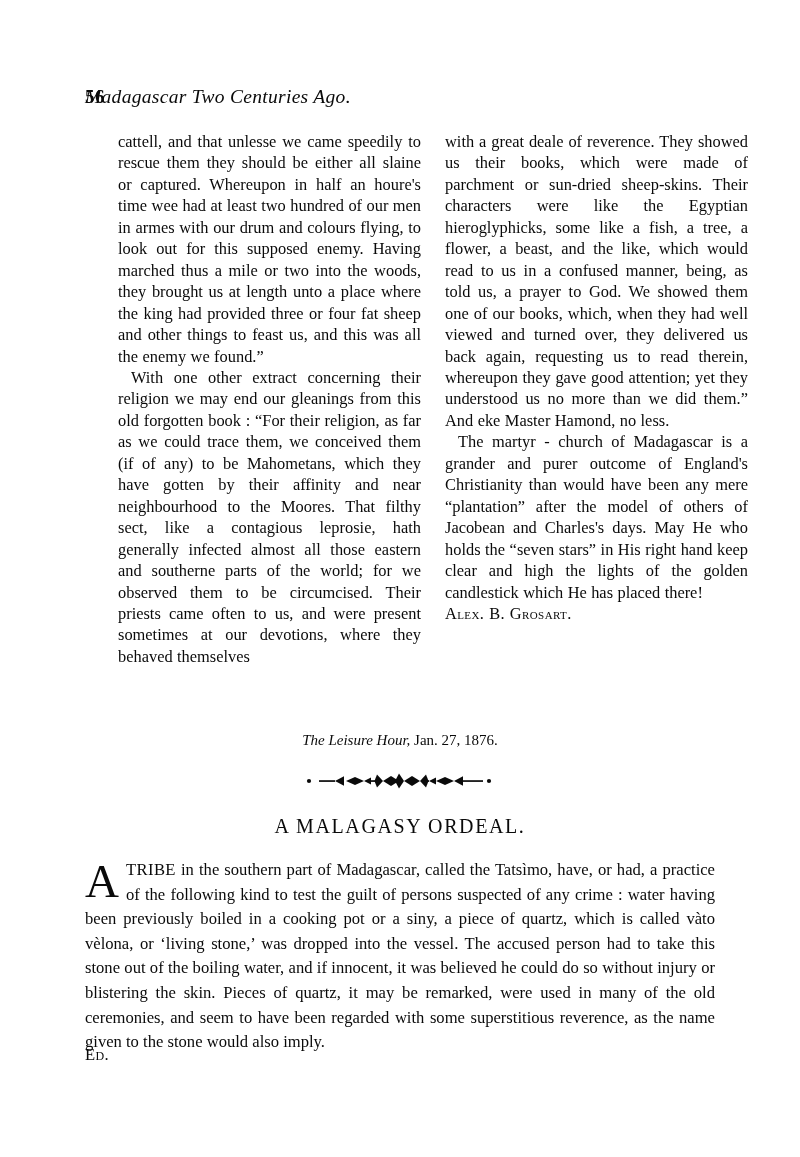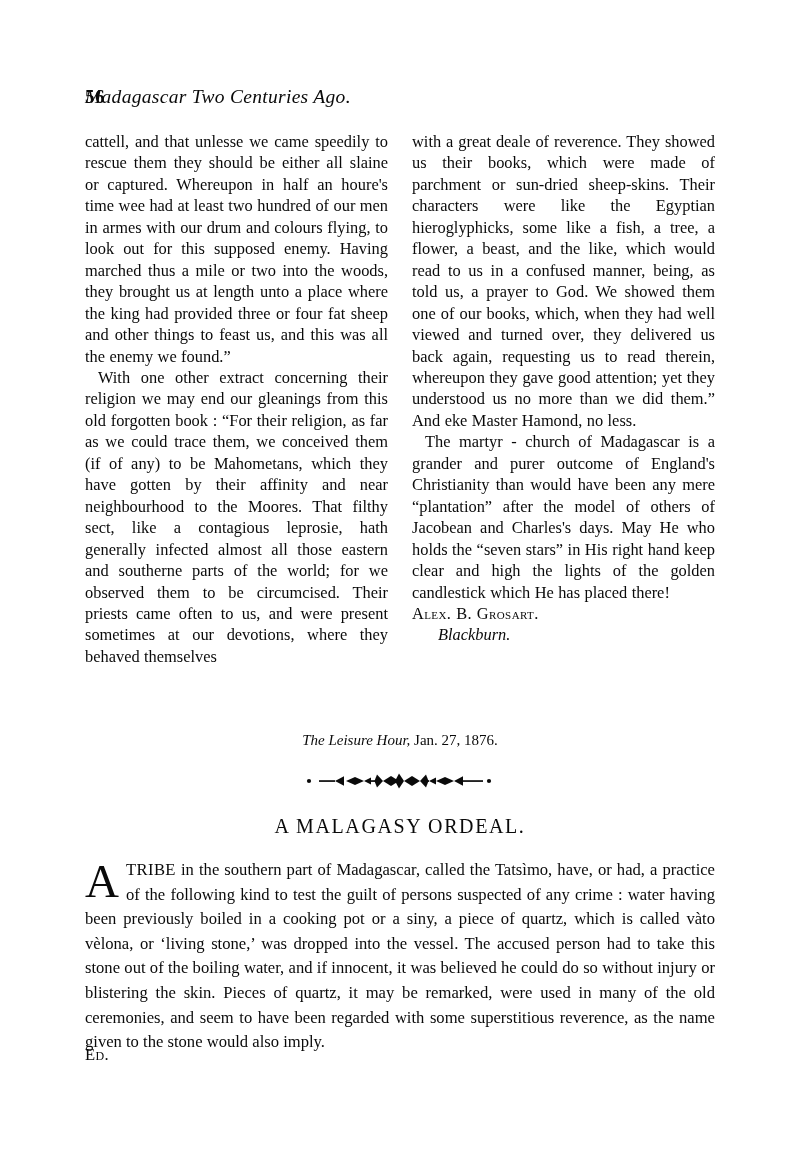--- a/index.html
+++ b/index.html
@@ -59,20 +59,21 @@
   .columns {
     position: absolute;
     left: 85px;
     top: 131px;
     width: 630px;
   }
   .col {
     position: absolute;
     top: 0;
     width: 303px;
+    margin-left: 33px;
   }
   .col-left  { left: 0; }
   .col-right { left: 327px; }
 
   .col p {
     margin: 0;
     font-size: 16.4px;
     line-height: 21.45px;
     text-align: justify;
     text-align-last: left;
@@ -190,21 +191,20 @@
 
     <div class="col col-left">
       <p class="run-on">cattell, and that unlesse we came speedily to rescue them they should be either all slaine or captured. Whereupon in half an houre's time wee had at least two hundred of our men in armes with our drum and colours flying, to look out for this supposed enemy. Having marched thus a mile or two into the woods, they brought us at length unto a place where the king had provided three or four fat sheep and other things to feast us, and this was all the enemy we found.”</p>
       <p class="indent">With one other extract concerning their religion we may end our gleanings from this old forgotten book : “For their religion, as far as we could trace them, we conceived them (if of any) to be Mahometans, which they have gotten by their affinity and near neighbourhood to the Moores. That filthy sect, like a contagious leprosie, hath generally infected almost all those eastern and southerne parts of the world; for we observed them to be circumcised. Their priests came often to us, and were present sometimes at our devotions, where they behaved themselves</p>
     </div>
 
     <div class="col col-right">
       <p class="run-on">with a great deale of reverence. They showed us their books, which were made of parchment or sun-dried sheep-skins. Their characters were like the Egyptian hieroglyphicks, some like a fish, a tree, a flower, a beast, and the like, which would read to us in a confused manner, being, as told us, a prayer to God. We showed them one of our books, which, when they had well viewed and turned over, they delivered us back again, requesting us to read therein, whereupon they gave good attention; yet they understood us no more than we did them.” And eke Master Hamond, no less.</p>
       <p class="indent">The martyr - church of Madagascar is a grander and purer outcome of England's Christianity than would have been any mere “plantation” after the model of others of Jacobean and Charles's days. May He who holds the “seven stars” in His right hand keep clear and high the lights of the golden candlestick which He has placed there!</p>
       <p class="sig smallcaps">Alex. B. Grosart.</p>
-      <p class="sig-left">Blackburn.</p>
     </div>
 
   </div>
 
   <div class="citation">
     <span class="ital">The Leisure Hour,</span>
     <span>Jan. 27, 1876.</span>
   </div>
 
   <div class="ornament">

